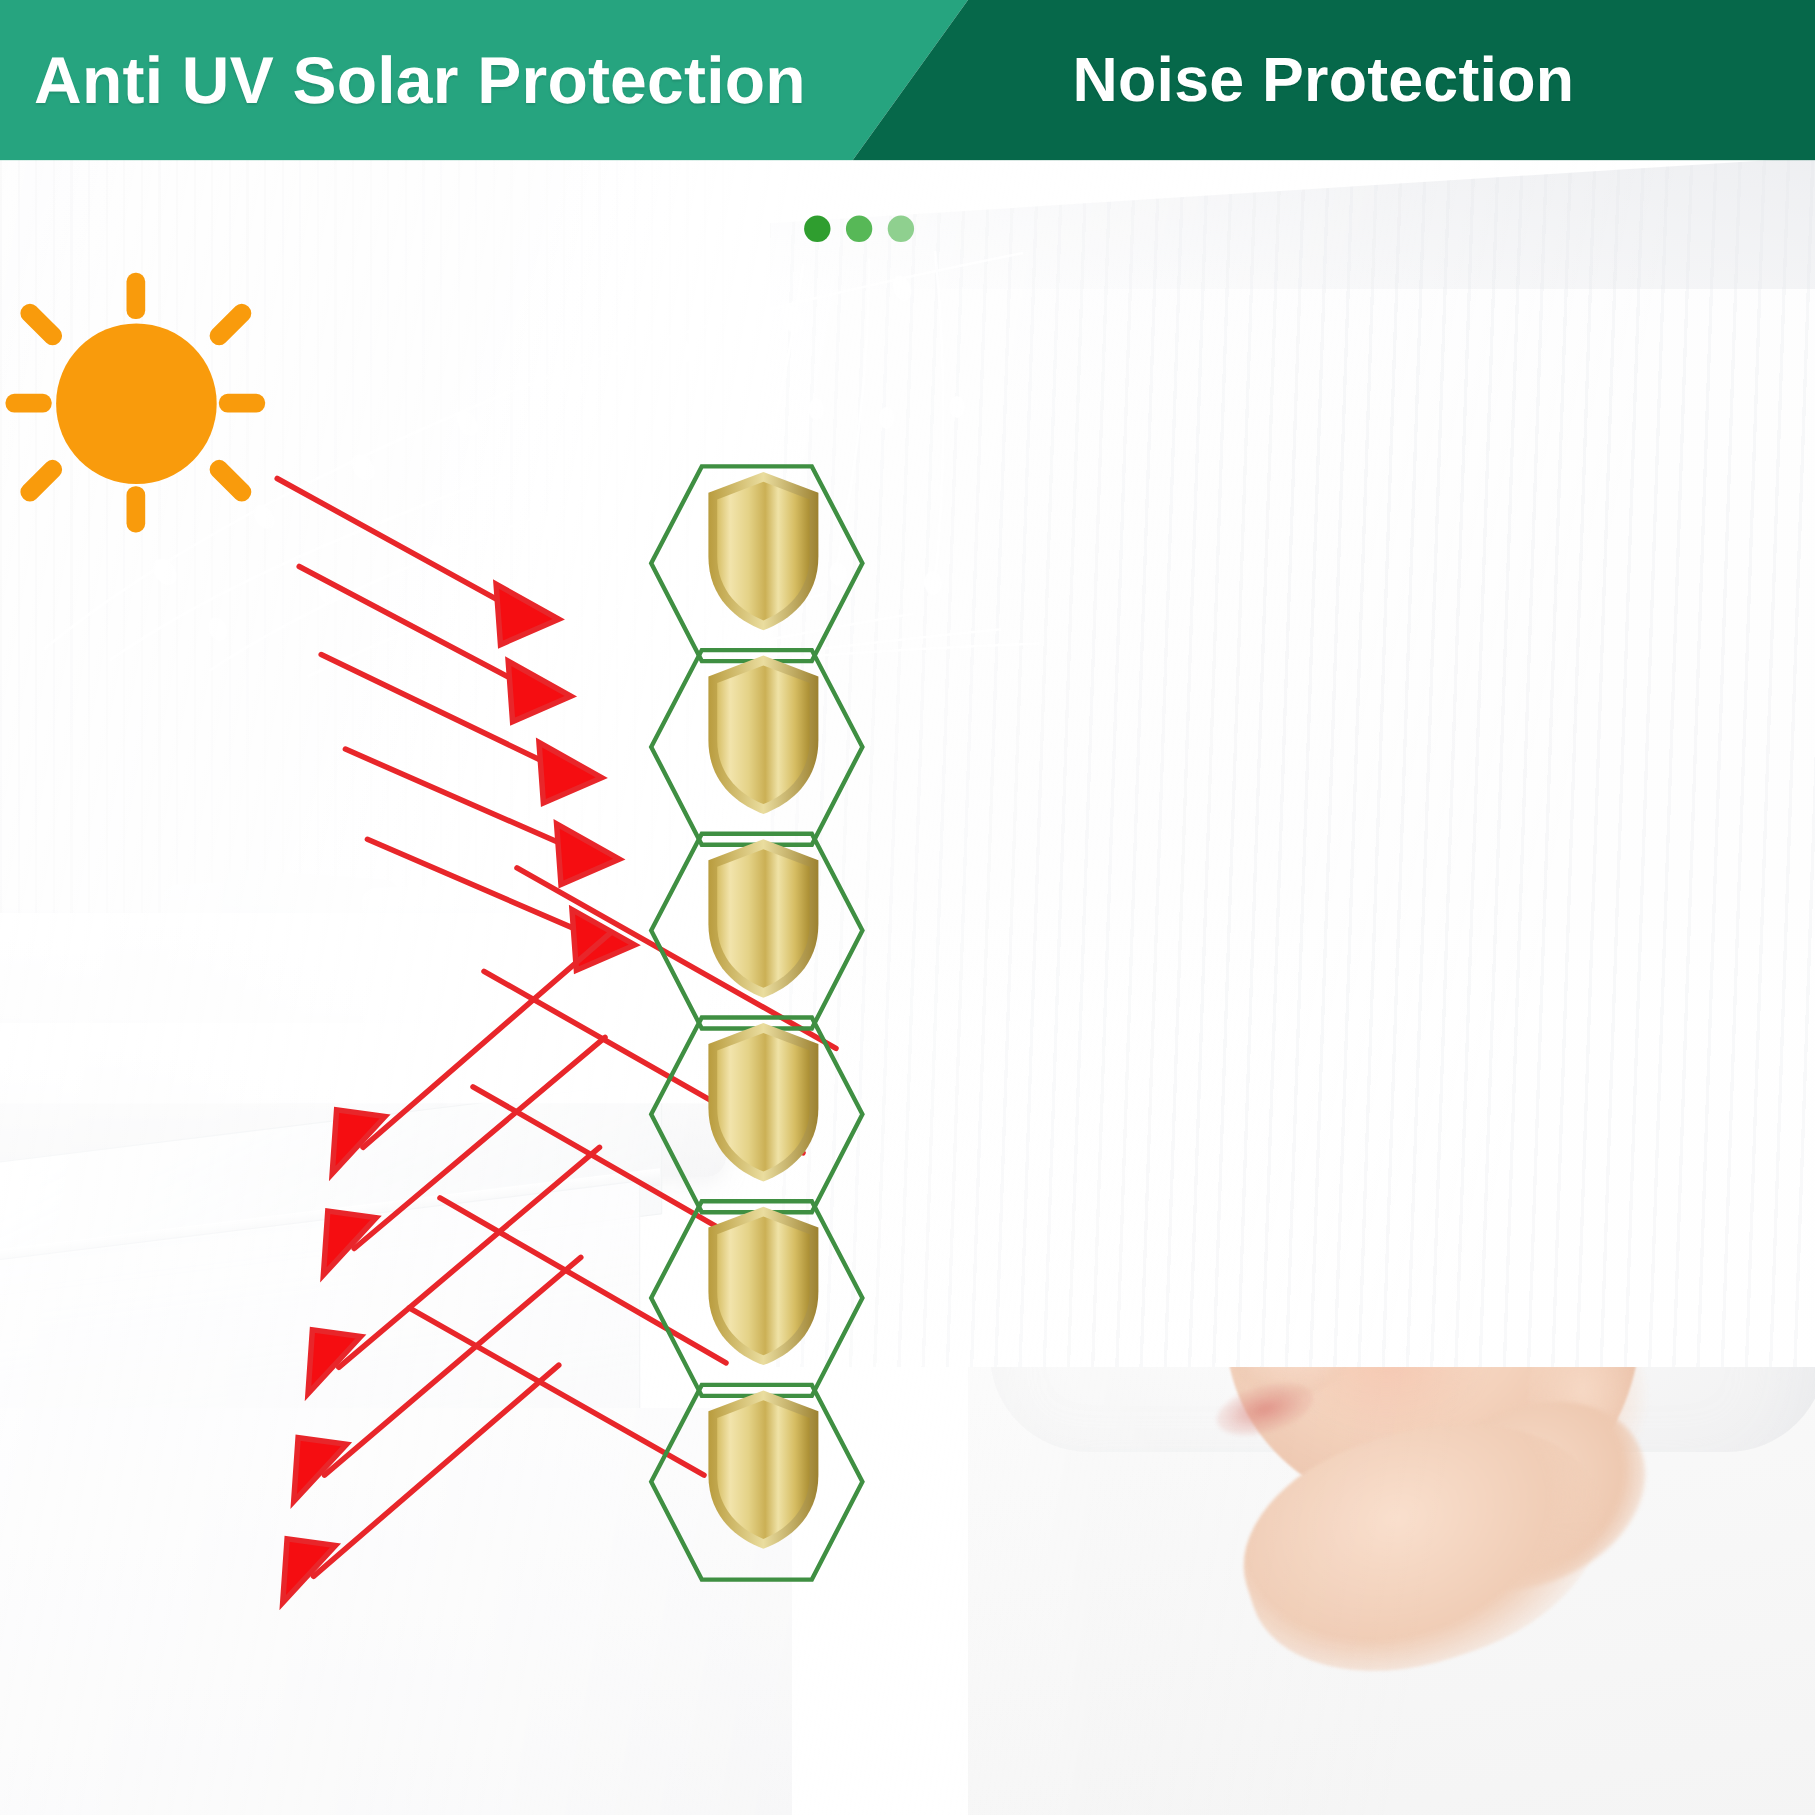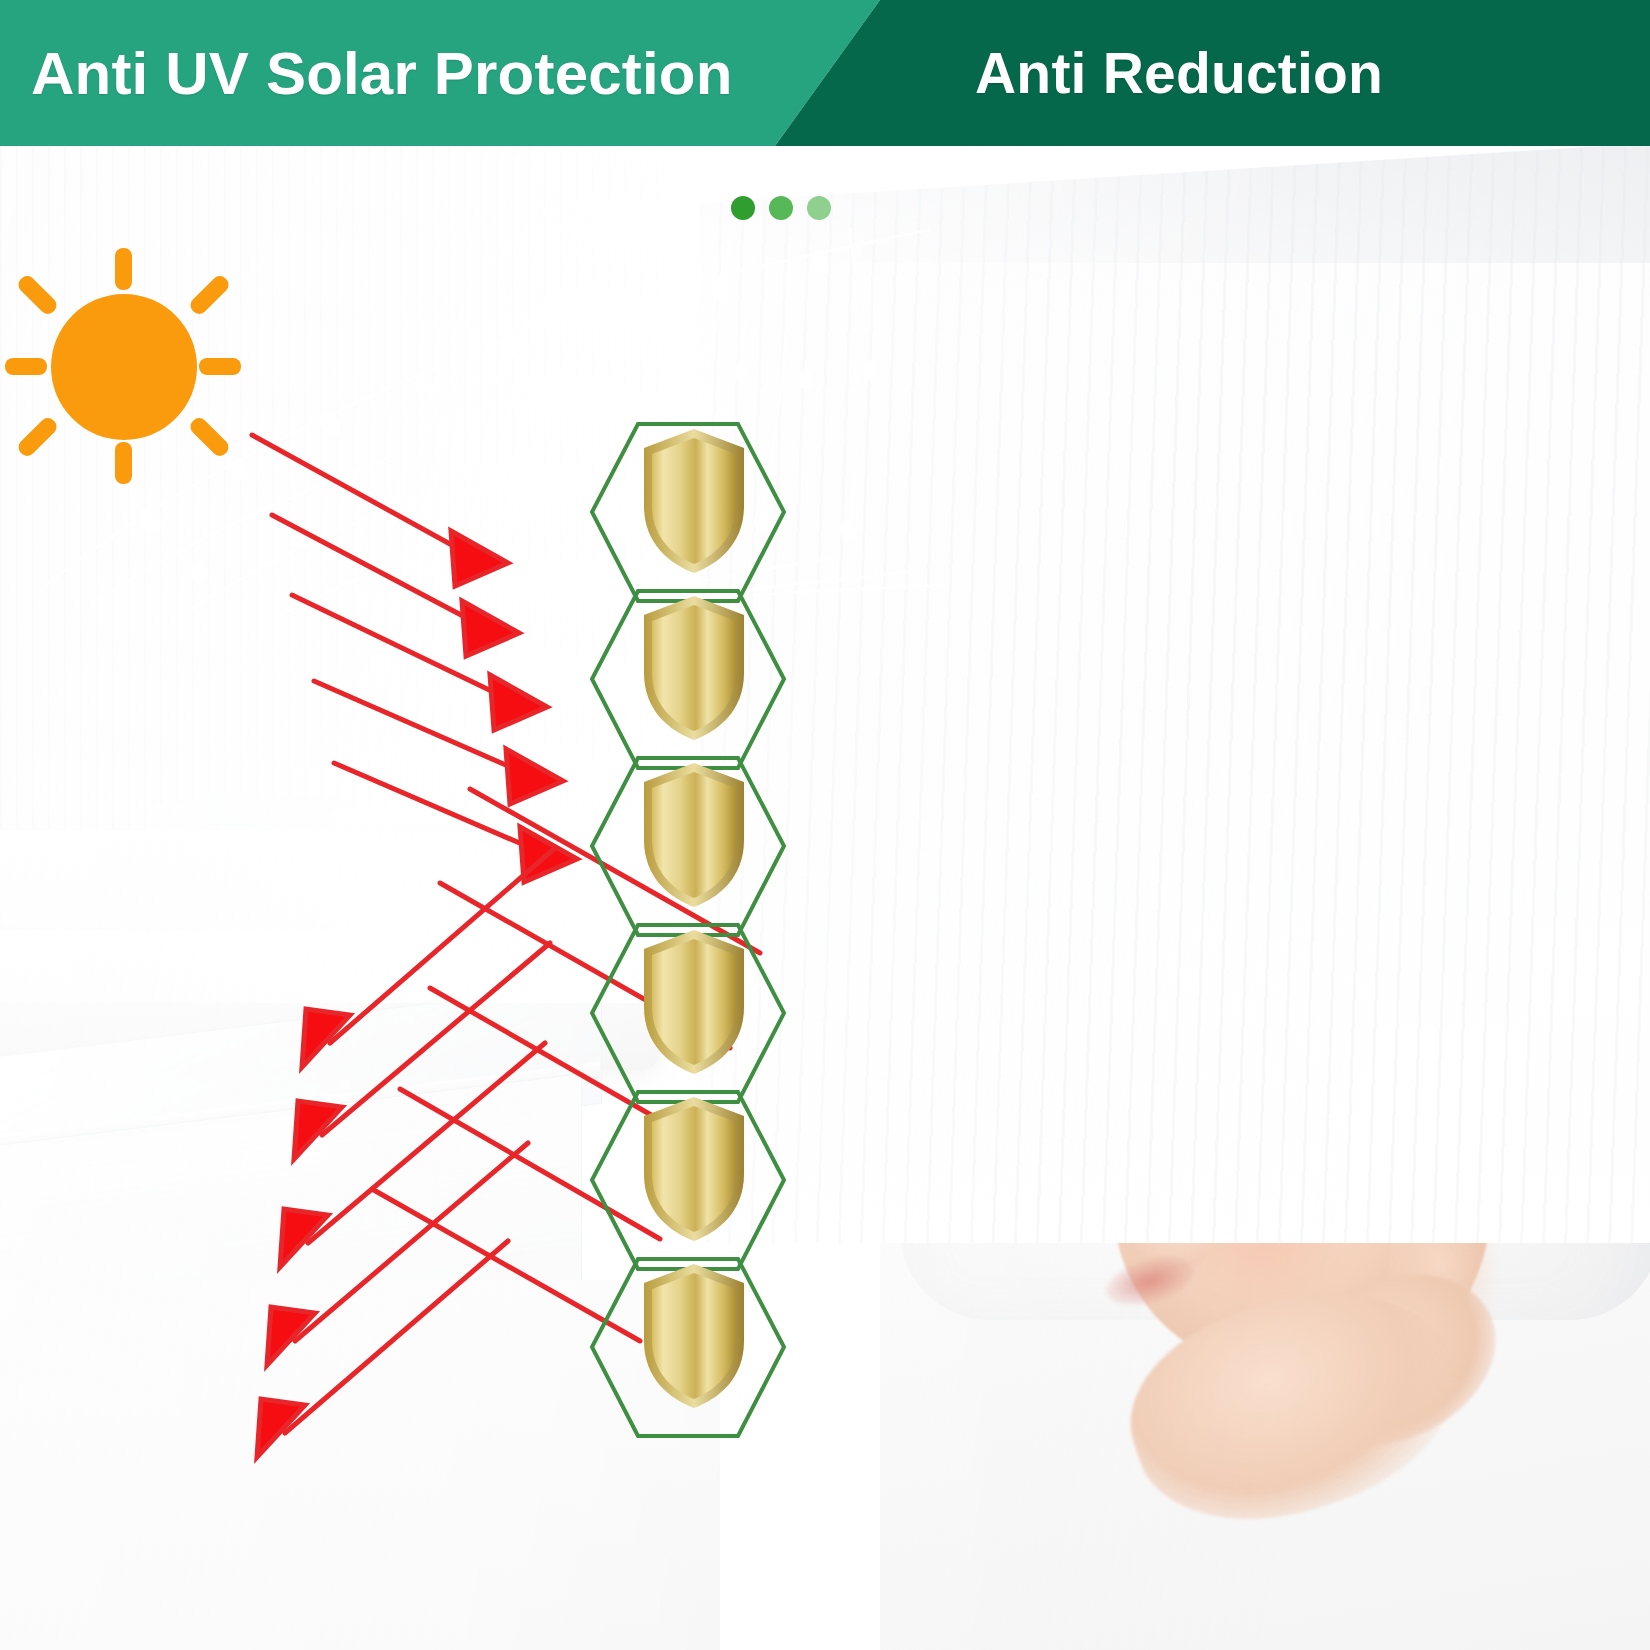--- a/index.html
+++ b/index.html
@@ -368,21 +368,21 @@
       </g>
     </svg>
 
     <div class="haze"></div>
   </div>
 
   <div class="banner">
     <div class="banner-left" style="background: rgb(38, 164, 127);"></div>
     <div class="banner-right" style="background: rgb(6, 104, 74);"></div>
     <div class="banner-title" id="t-left" style="color: rgb(255, 255, 255);">Anti UV Solar Protection</div>
-    <div class="banner-title" id="t-right" style="color: rgb(255, 255, 255);">Anti Reduction</div>
+    <div class="banner-title" id="t-right" style="color: rgb(255, 255, 255);">Noise Protection</div>
   </div>
 
   <div class="dots">
     <span class="dot" style="background:#2f9e2f"></span>
     <span class="dot" style="background:#57b857"></span>
     <span class="dot" style="background:#8fd08f"></span>
   </div>
 
   <div class="sun">
     <div class="sun-core" style="background: rgb(249, 155, 12);"></div>

